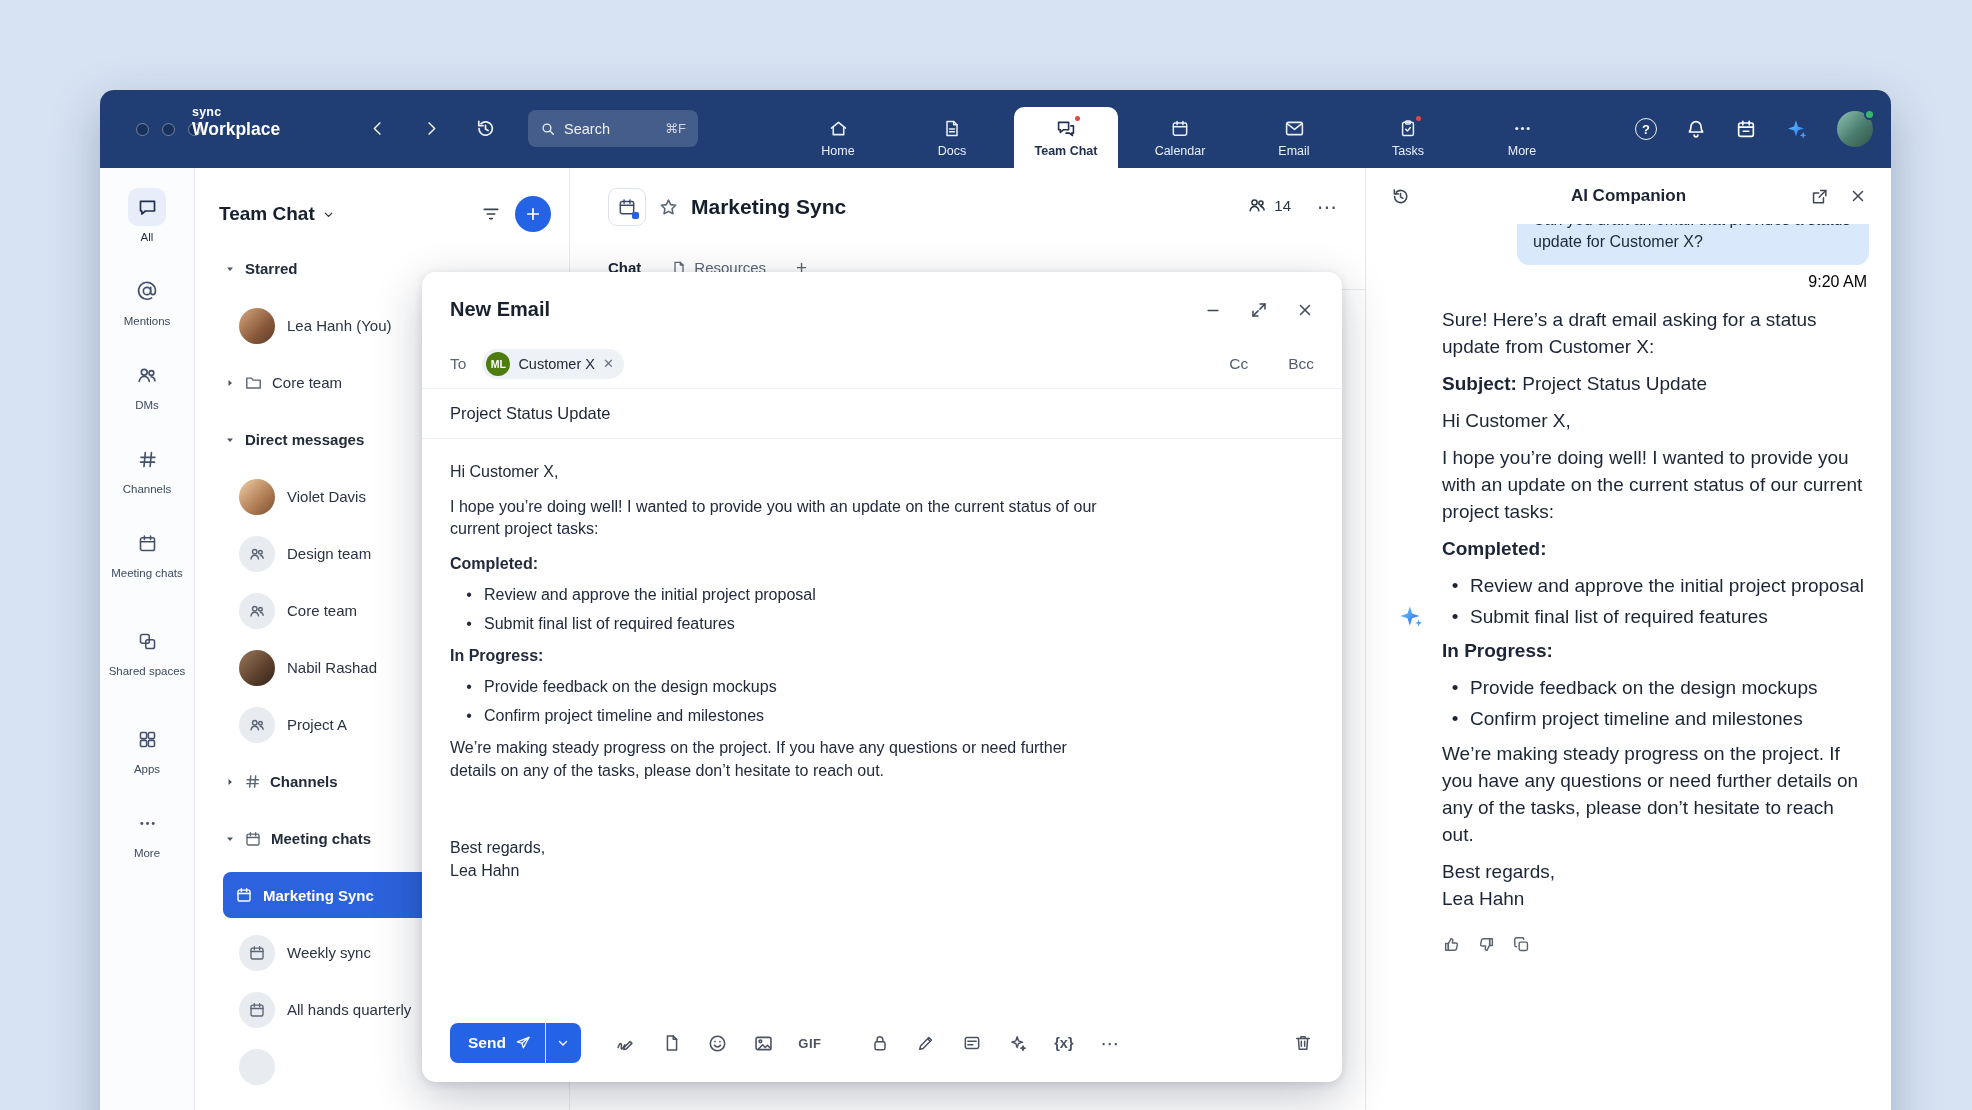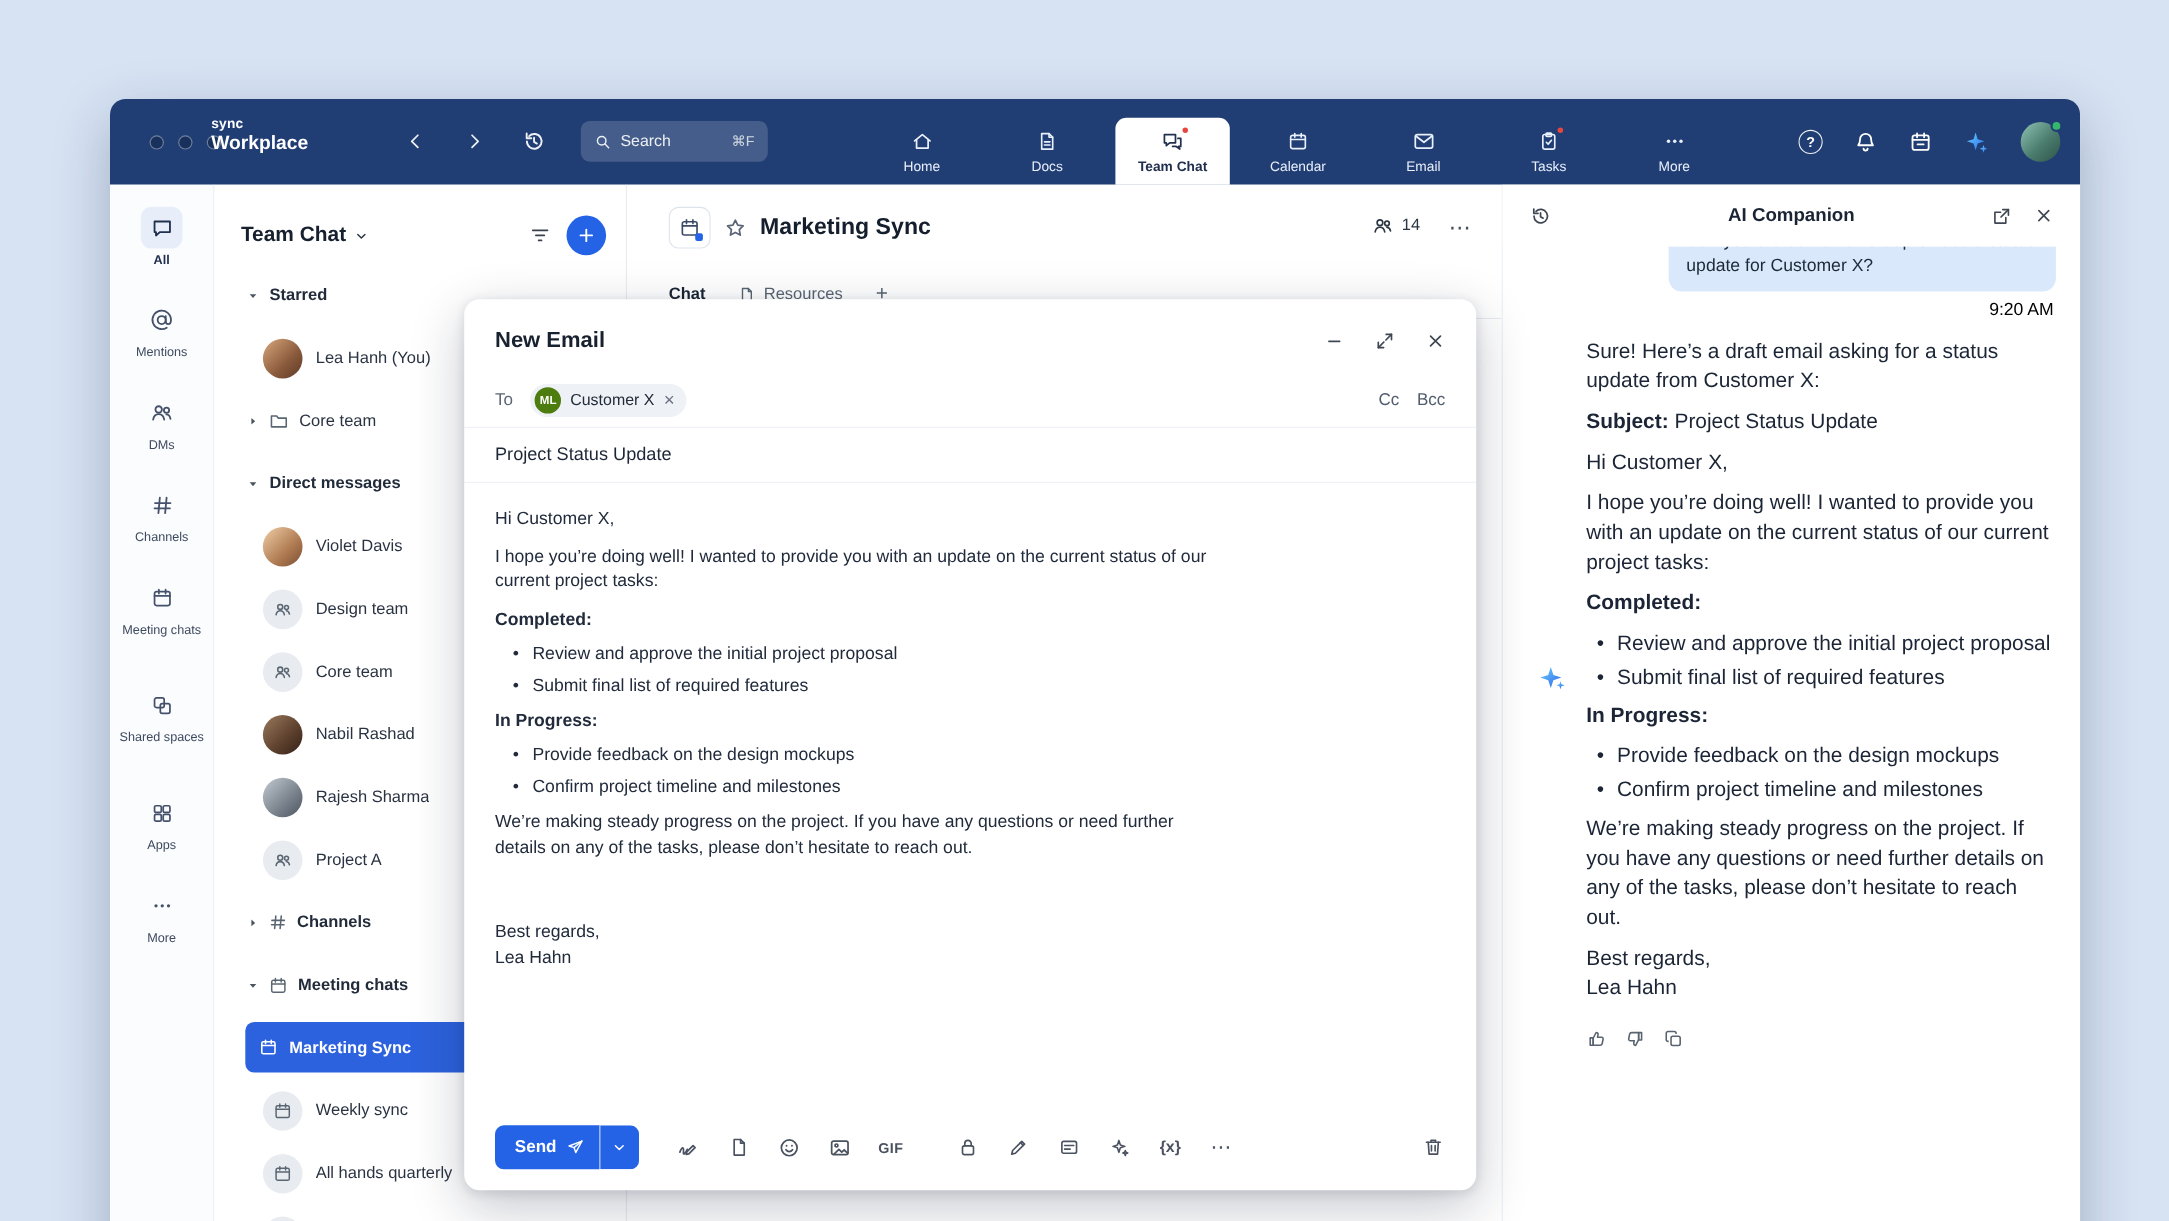--- a/index.html
+++ b/index.html
@@ -33,21 +33,21 @@
   .presence{position:absolute;top:-2px;right:-2px;width:11px;height:11px;border-radius:50%;background:#35b86b;border:2px solid #213e74}
 
   
   .content{flex:1;display:flex;min-height:0;position:relative;background:#fff}
   .rail{flex:0 0 95px;border-right:1px solid #e8ecf2;background:#fbfcfe;padding-top:10px}
   .ritem{height:84px;display:flex;flex-direction:column;align-items:center;gap:5px;padding-top:10px;cursor:pointer}
   .ritem.tall{height:98px}
   .rchip{width:38px;height:38px;border-radius:10px;display:flex;align-items:center;justify-content:center;color:#45516b}
   .ritem.active .rchip{background:#e8eef9;color:#20304f}
   .rlabel{font-size:11.5px;color:#3e4a5f;text-align:center;line-height:1.15;max-width:80px}
-  .ritem.active .rlabel{font-weight:700;color:#22304f}
+  .ritem.active .rlabel{font-weight:400;color:#22304f}
 
   
   .chatlist{flex:0 0 375px;border-right:1px solid #e8ecf2;background:#fff;display:flex;flex-direction:column}
   .cl-header{flex:0 0 72px;display:flex;align-items:center;padding:20px 18px 0 24px;gap:8px}
   .cl-title{font-size:19px;font-weight:700;color:#17202f;display:flex;align-items:center;gap:7px;cursor:pointer}
   .cl-actions{margin-left:auto;display:flex;align-items:center;gap:14px}
   .plusbtn{width:36px;height:36px;border-radius:50%;background:#2463e6;color:#fff;display:flex;align-items:center;justify-content:center;cursor:pointer}
   .crow{display:flex;align-items:center;height:57px;padding:0 12px 0 30px;font-size:15px;color:#2a3342;gap:10px;cursor:pointer}
   .crow.section{font-weight:700;color:#222b3a}
   .crow.item{padding-left:44px;gap:12px}
@@ -102,21 +102,21 @@
   .m-header{padding:26px 28px 18px 28px;display:flex;align-items:center}
   .m-title{font-size:20px;font-weight:700;color:#18212f}
   .m-controls{margin-left:auto;display:flex;align-items:center;gap:28px;color:#3f4754}
   .m-controls .ic{cursor:pointer}
   .m-row{min-height:50px;padding:0 28px;display:flex;align-items:center;border-bottom:1px solid #edf0f4}
   .to-label{font-size:15.5px;color:#5c6675;margin-right:16px}
   .chip{display:flex;align-items:center;gap:8px;background:#eef1f5;border-radius:16px;height:30px;padding:0 10px 0 4px;cursor:pointer}
   .chip-av{width:24px;height:24px;border-radius:50%;background:#4d7c0f;color:#fff;font-size:10.5px;font-weight:700;display:flex;align-items:center;justify-content:center}
   .chip-name{font-size:14.5px;color:#222b38}
   .chip-x{font-size:13px;color:#6b7280;cursor:pointer}
-  .ccbcc{margin-left:auto;display:flex;gap:16px;font-size:15.5px;color:#525d6e}
+  .ccbcc{margin-left:auto;display:flex;gap:40px;font-size:15.5px;color:#525d6e}
   .ccbcc span{cursor:pointer}
   .m-subject{font-size:16.5px;color:#1d2636}
   .m-body{padding:22px 28px 0;font-size:16px;line-height:1.42;color:#212b3c;max-width:716px}
   .m-body p{margin:0 0 12px}
   .m-body p.hd{font-weight:700;margin:4px 0 8px}
   .m-body .bl{margin-bottom:6px;padding-left:14px}
   .signblock{margin-top:54px}
   .signblock p{margin:0}
   .m-toolbar{position:absolute;left:28px;right:20px;bottom:18px;display:flex;align-items:center;height:42px}
   .send{display:flex;cursor:pointer}
@@ -429,24 +429,20 @@
                 <path d="M4 18.5c.6-3.2 2.5-4.8 5-4.8s4.4 1.6 5 4.8"></path>
                 <circle cx="16.6" cy="9.7" r="2.4"></circle>
                 <path d="M16.4 13.6c2.1.3 3.4 1.7 3.8 4"></path>
               </svg>
           </span>
           <span class="cl-label">Core team</span>
         </div>
         <div class="crow item">
           <span class="av photo3"></span>
           <span class="cl-label">Nabil Rashad</span>
-        </div>
-        <div class="crow item">
-          <span class="av photo4"></span>
-          <span class="cl-label">Rajesh Sharma</span>
         </div>
         <div class="crow item">
           <span class="av group ic">
             <svg width="18" height="18" viewBox="0 0 24 24" fill="none" stroke="currentColor" stroke-width="1.9" stroke-linecap="round" stroke-linejoin="round">
                 <circle cx="9" cy="9" r="3"></circle>
                 <path d="M4 18.5c.6-3.2 2.5-4.8 5-4.8s4.4 1.6 5 4.8"></path>
                 <circle cx="16.6" cy="9.7" r="2.4"></circle>
                 <path d="M16.4 13.6c2.1.3 3.4 1.7 3.8 4"></path>
               </svg>
           </span>

